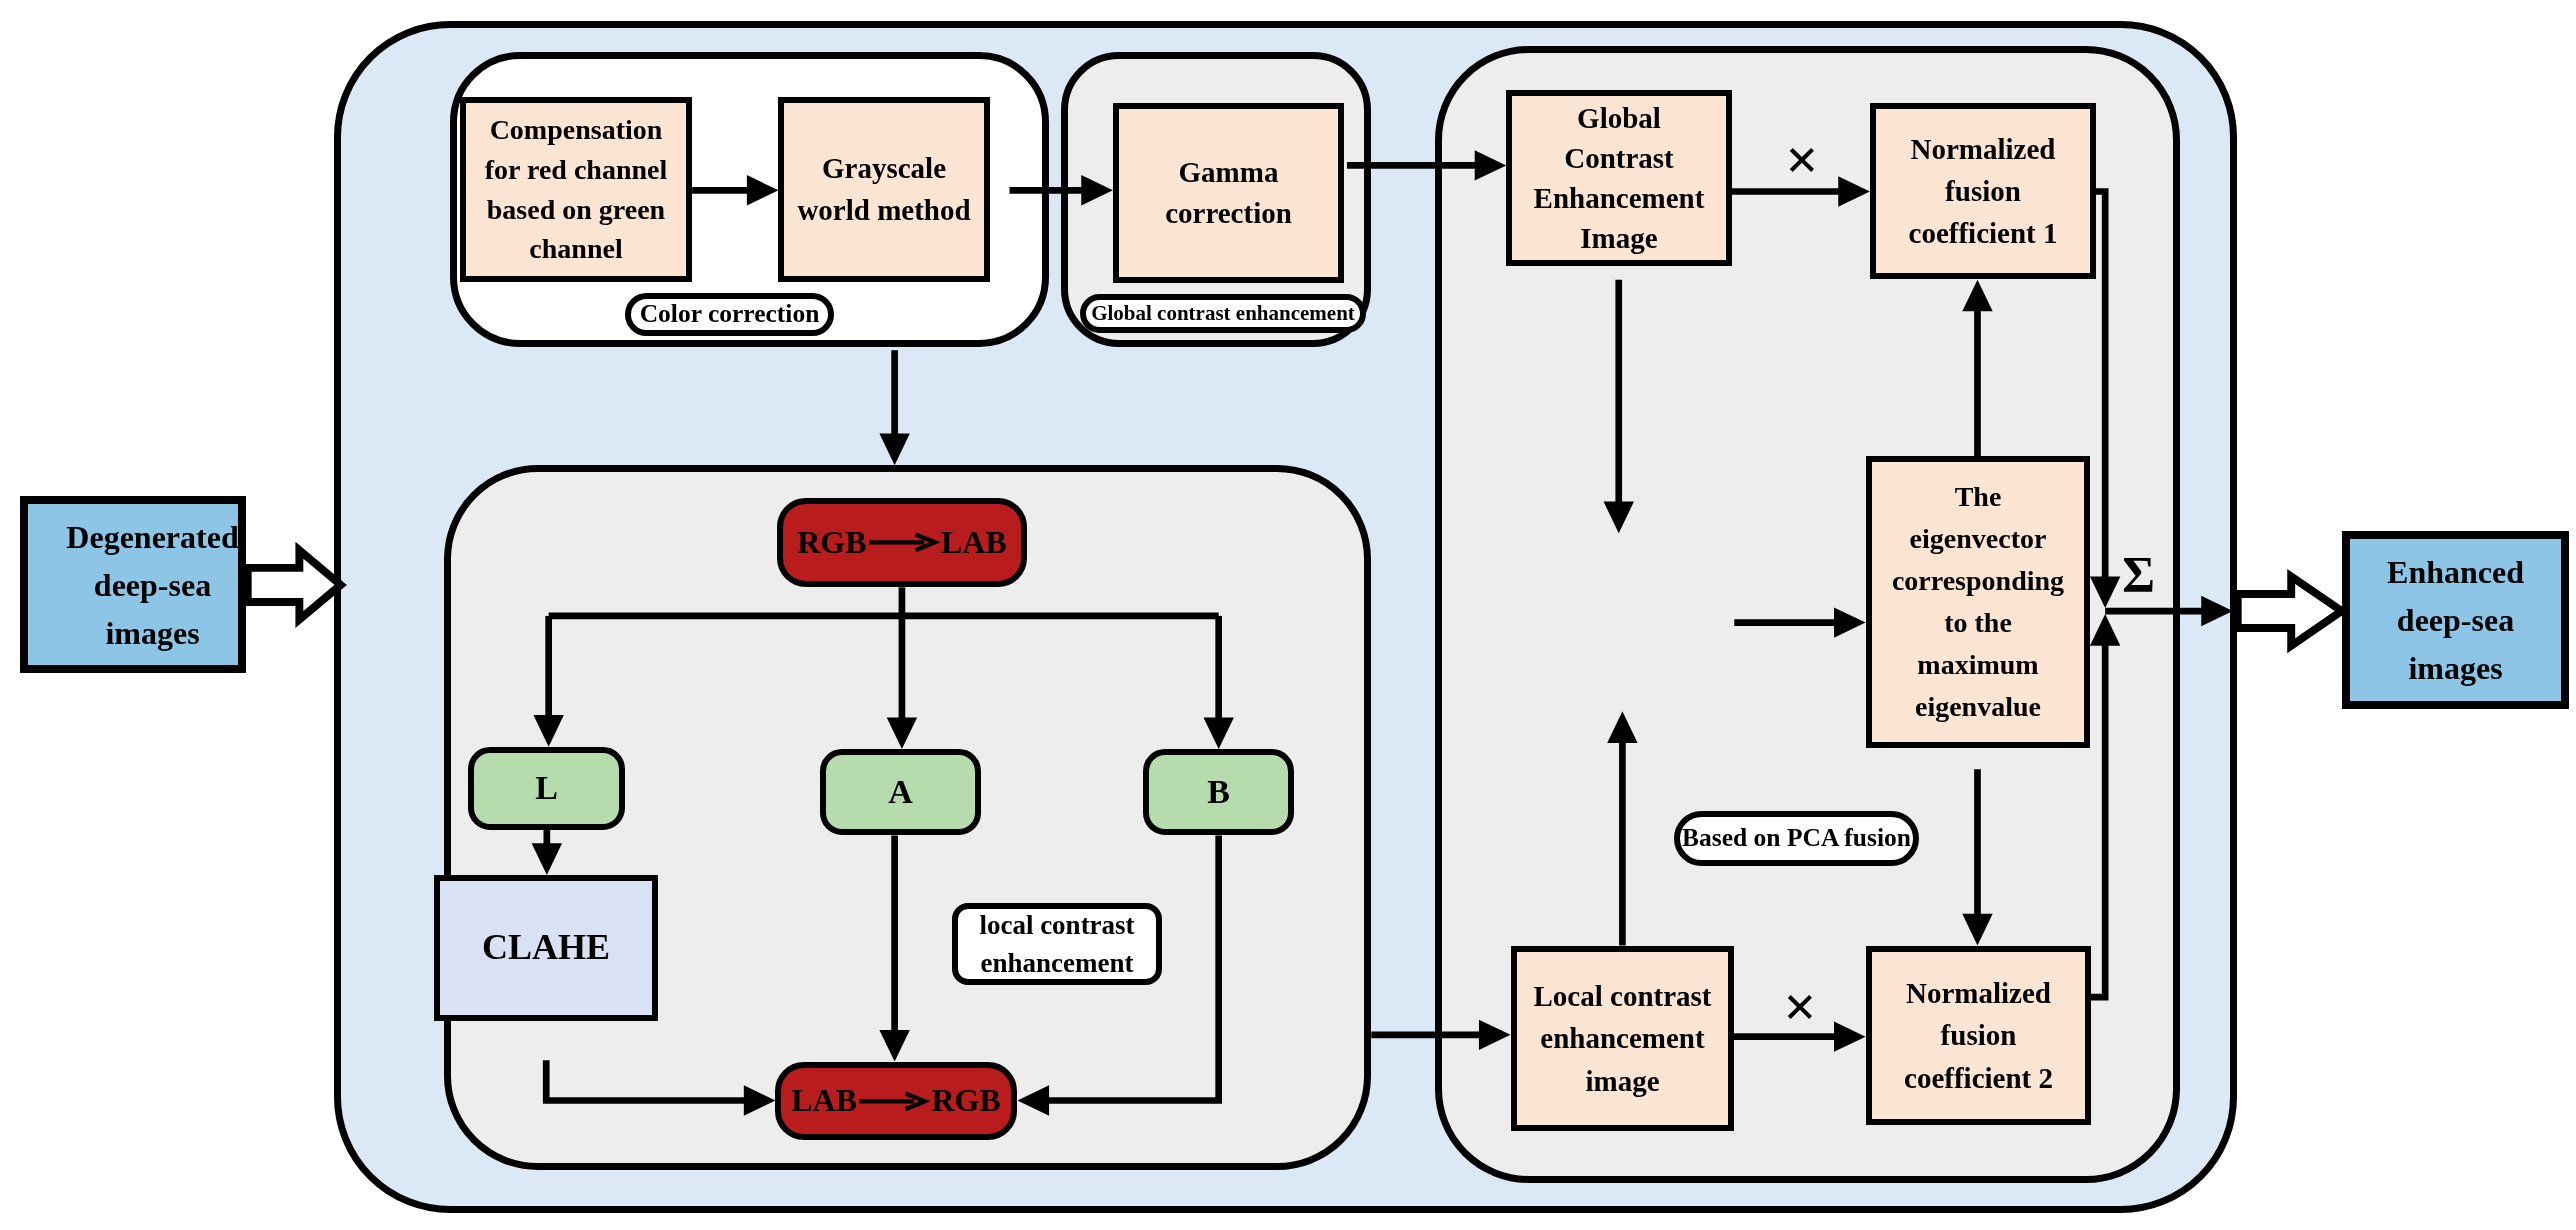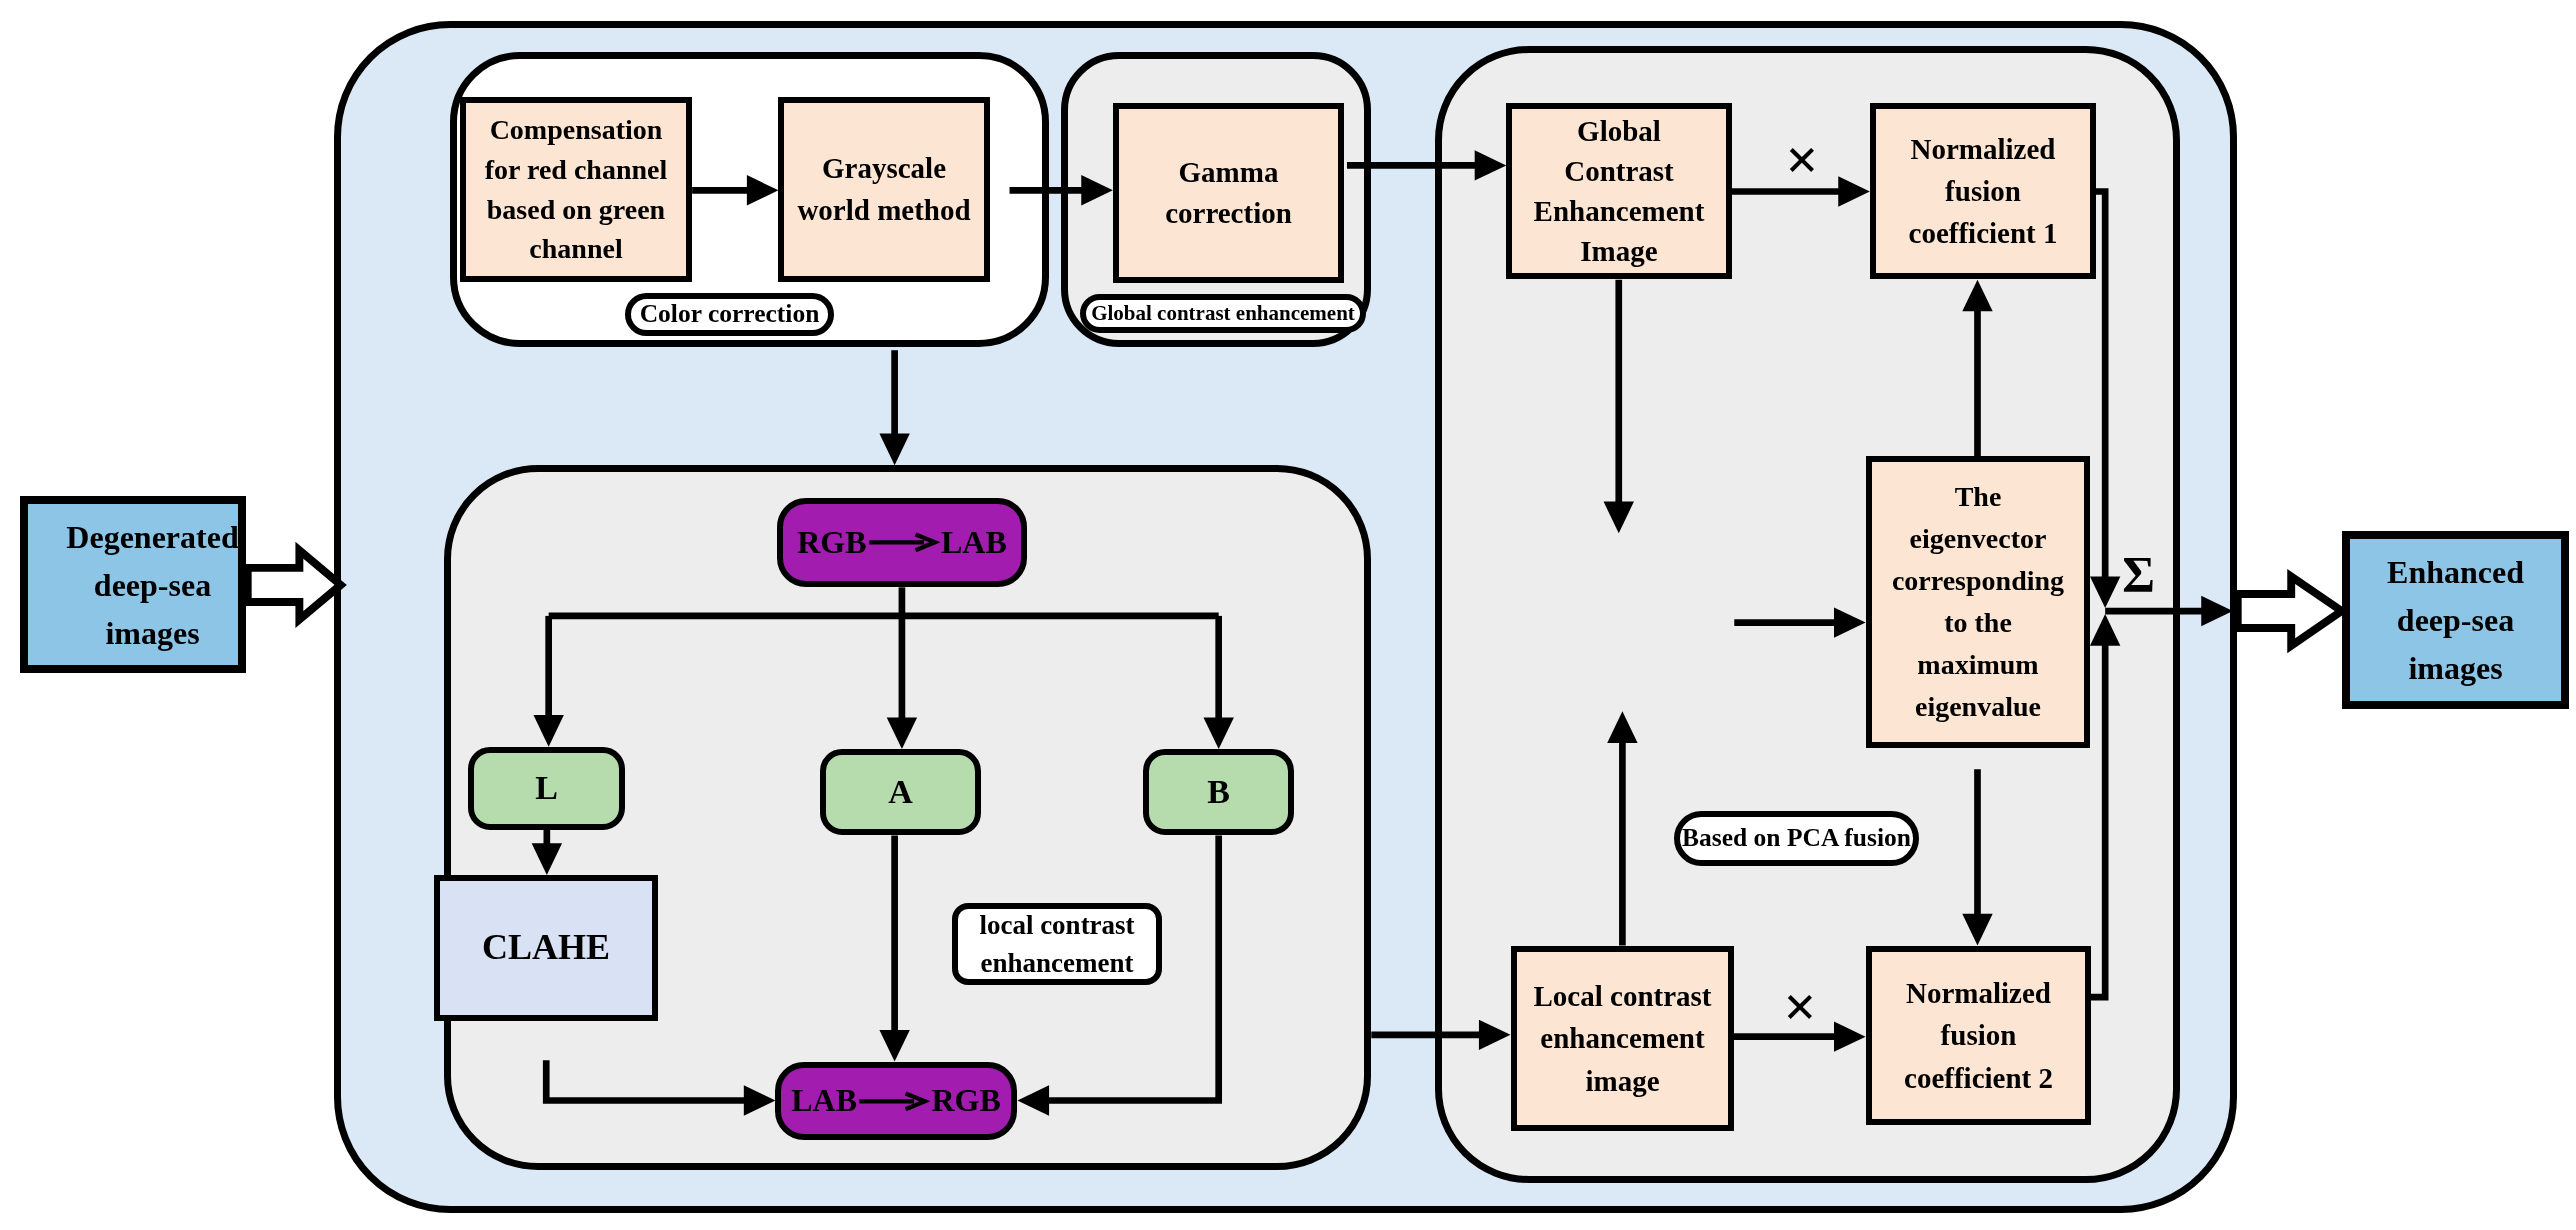--- a/index.html
+++ b/index.html
@@ -4,21 +4,21 @@
 <style>
   html,body{margin:0;padding:0;background:#ffffff;}
   .stage{position:relative;width:2576px;height:1230px;background:#ffffff;overflow:hidden;
          font-family:"Liberation Serif","DejaVu Serif",serif;font-weight:bold;color:#000;}
   .panel{position:absolute;box-sizing:border-box;border:7.3px solid #000;z-index:1;}
   .svglayer{position:absolute;left:0;top:0;z-index:2;}
   .box,.pill,.sym{position:absolute;box-sizing:border-box;display:flex;align-items:center;justify-content:center;
        text-align:center;white-space:pre-line;z-index:3;line-height:1.42;}
   .box{border:6.7px solid #000;}
   .peach{background:#fce5d3;}
-  .orangebox{background:#a21caf;border-radius:29px;}
+  .orangebox{background:#b91c1c;border-radius:29px;}
   .greenbox{background:#b6dcae;border-radius:22px;}
   .bluebox{background:#8cc5e6;border:8px solid #000;}
   .clahebox{background:#d8e2f4;}
   .pill{background:#ffffff;border:6.7px solid #000;border-radius:29px;}
   .sym{z-index:4;}
   .outer{background:#dbe9f6;border-radius:116px;}
   .whitepanel{background:#ffffff;border-radius:70px;}
   .graypanel{background:#ededee;}
   .arrowline{stroke:#000;stroke-width:11;fill:none;}
   .arrowhead{fill:#000;stroke:none;}
@@ -158,21 +158,21 @@
   <div class="box clahebox" style="left:434px;top:875px;width:224px;height:146px;font-size:36px;"><span>CLAHE</span></div>
   <div class="pill" style="left:952px;top:903px;width:210px;height:82px;font-size:27px;border-radius:16px;"><span>local contrast
 enhancement</span></div>
   <div class="box orangebox" style="left:775px;top:1062px;width:242px;height:78px;font-size:32px;">
     <span>LAB</span><svg width="72" height="20.7" style="margin:0 1.2px;" viewBox="0 0 118 34">
       <line class="inboxarrow" x1="2" y1="17" x2="92" y2="17"></line>
         <polyline class="inboxarrow" points="78,4 110,17 78,30"></polyline>
     </svg><span>RGB</span>
   </div>
 
-  <div class="box peach" style="left:1506px;top:103px;width:226px;height:176px;font-size:29px;line-height:1.38;"><span>Global
+  <div class="box peach" style="left:1506px;top:90px;width:226px;height:176px;font-size:29px;line-height:1.38;"><span>Global
 Contrast
 Enhancement
 Image</span></div>
   <div class="box peach" style="left:1870px;top:103px;width:226px;height:176px;font-size:29px;line-height:1.45;"><span>Normalized
 fusion
 coefficient 1</span></div>
   <div class="box peach" style="left:1866px;top:456px;width:224px;height:292px;font-size:28px;line-height:1.5;"><span>The
 eigenvector
 corresponding
 to the

